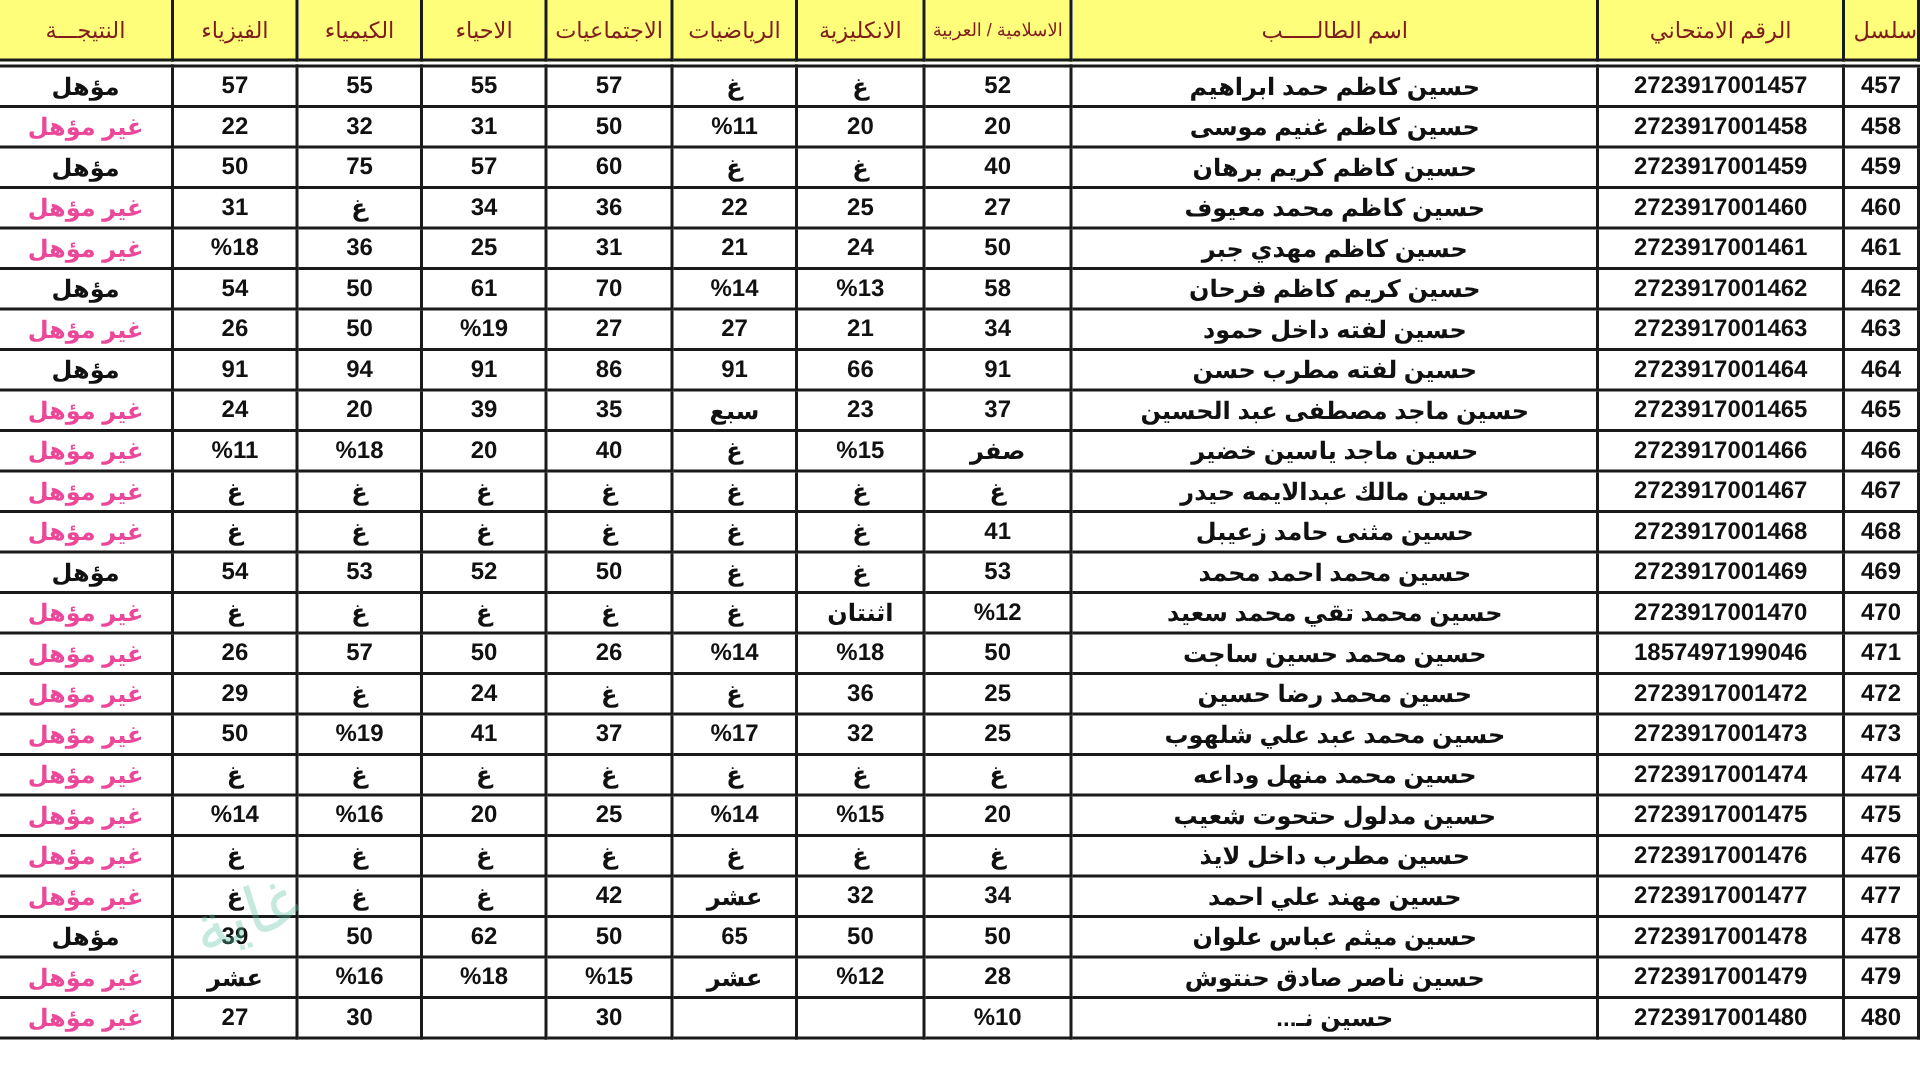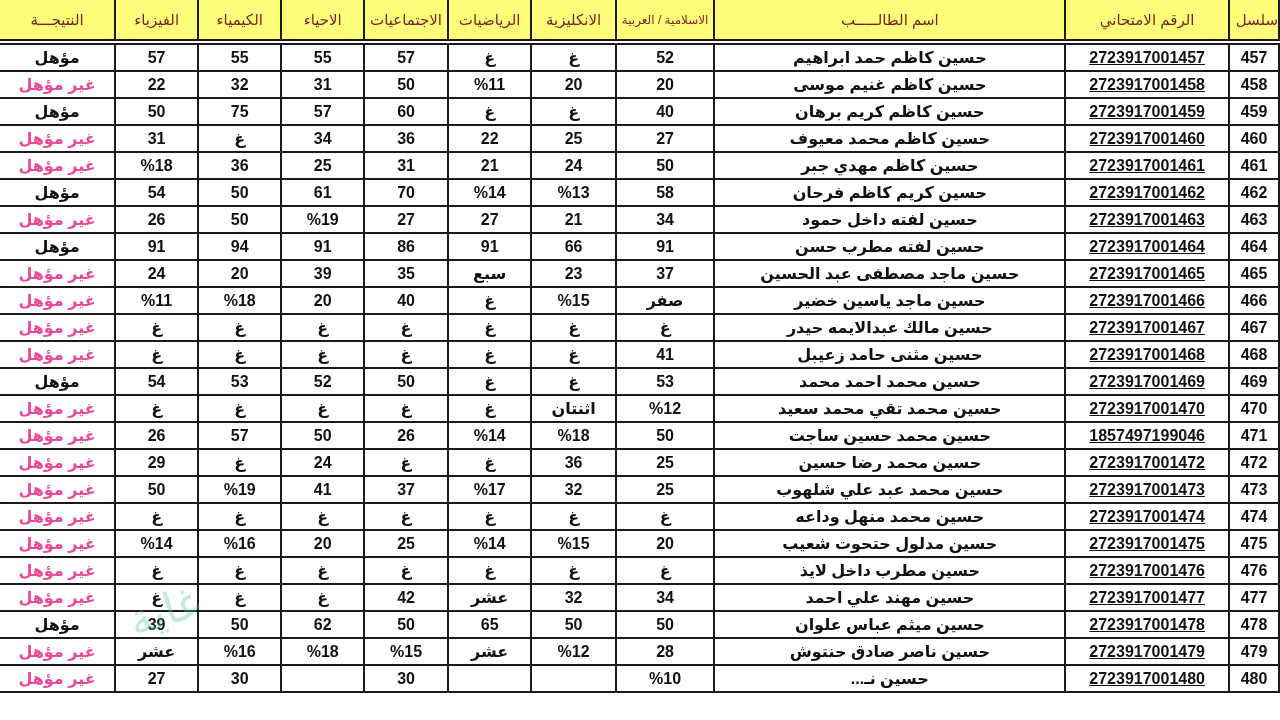--- a/index.html
+++ b/index.html
@@ -34,21 +34,21 @@
     height: 25px;
     font-weight: bold;
     font-size: 16px;
     color: #111;
     background:#ffffff;
   }
   td.y { background:#fefe6e; color:#a01a0c; }
   td.res { font-size: 13px; direction: rtl; }
   td.res.y { color:#ec4899; }
   td.name { text-align:right; padding-right:14px; direction:rtl; font-size:16px;margin-top:29px; }
-  td.id { font-weight:normal; font-size:17px; color:#111;text-decoration:underline; }
+  td.id { font-weight:normal; font-size:17px; color:#111; }
   td.serial { font-weight:normal; font-size:17px; text-align:left; padding-left:8px; }
   td.word { font-size:14px; direction: rtl; }
   .watermark {
     position:absolute; left:128px; top:585px;
     font-size:44px; color:#5bc3a4; opacity:0.35;
     transform: rotate(-18deg);
     font-family: "DejaVu Sans", sans-serif;
     pointer-events:none;
   }
 </style>

